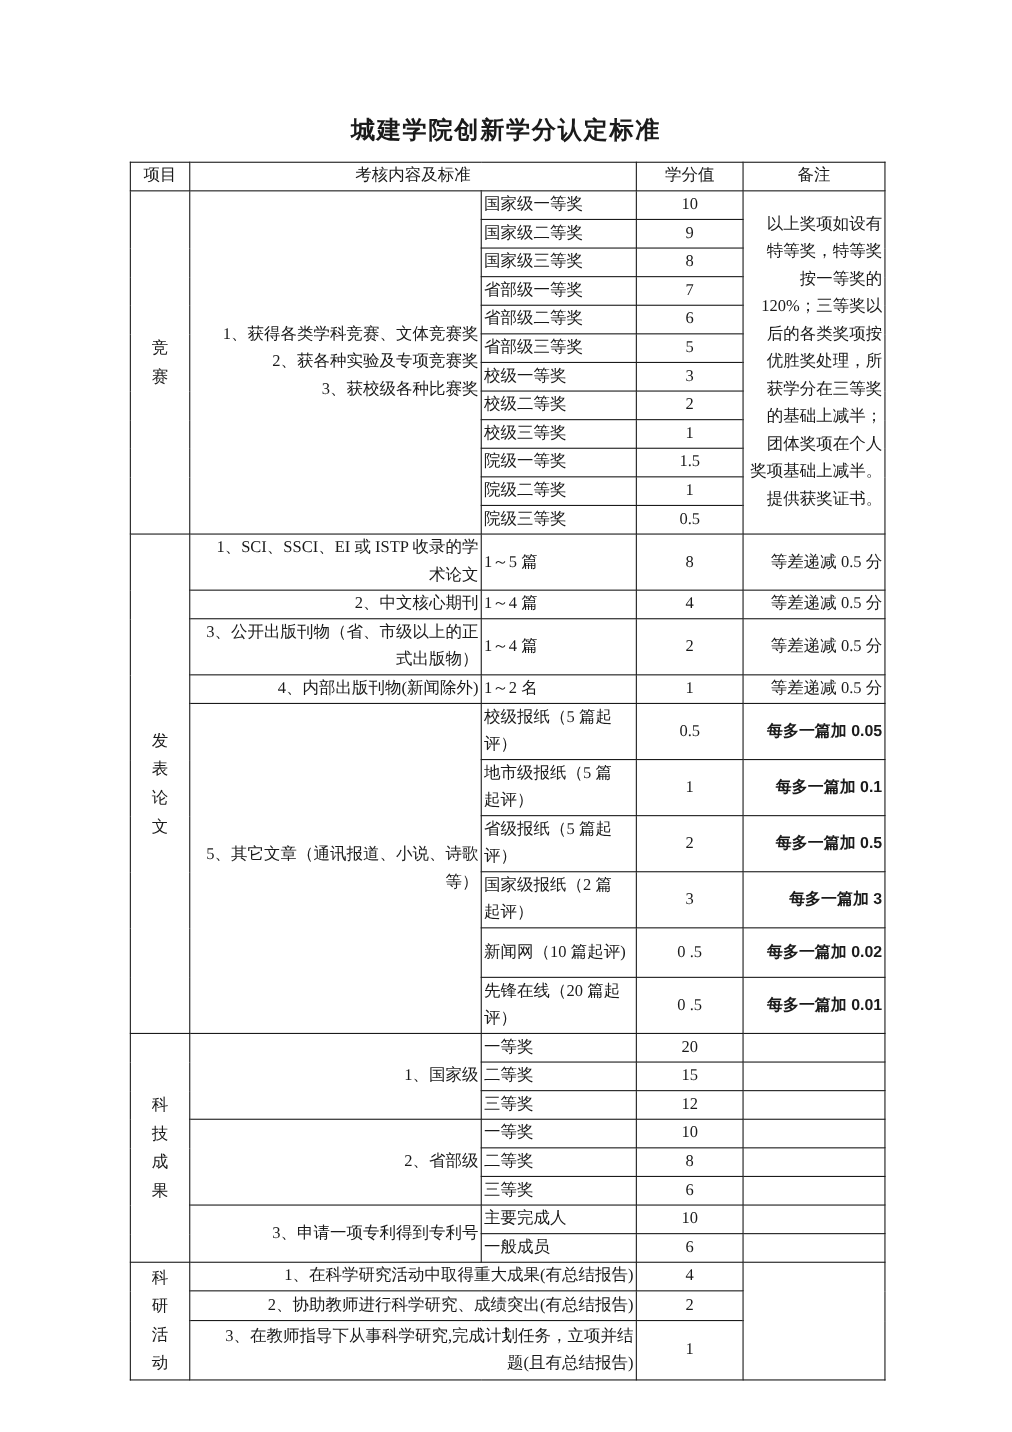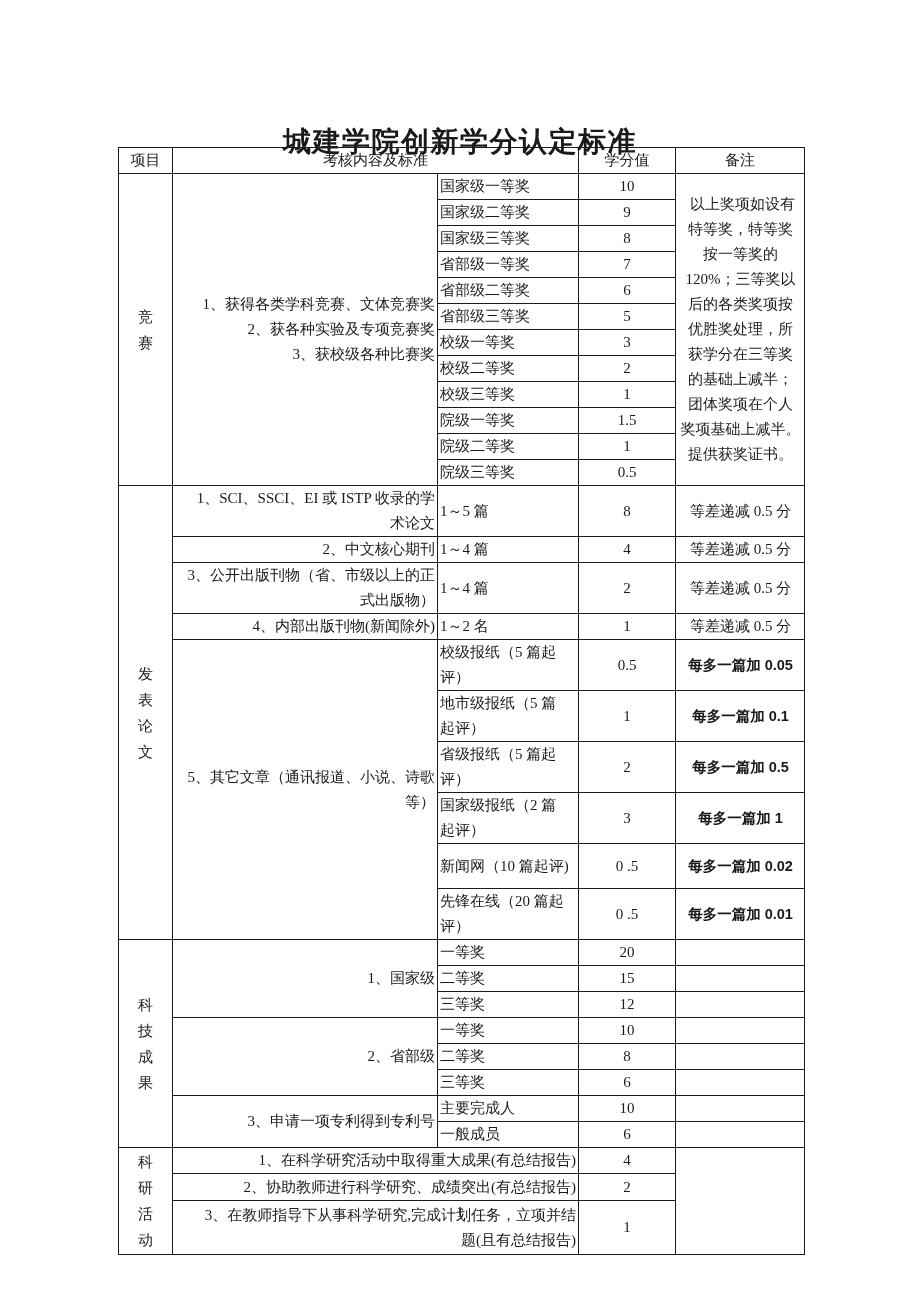--- a/index.html
+++ b/index.html
@@ -8,41 +8,41 @@
     width:920px; height:1302px;
     background:#ffffff;
     color:#1a1a1a;
     font-family:"Liberation Serif","DejaVu Serif",serif;
     position:relative;
   }
   .title {
     position:absolute; top:103px; left:0; width:920px;
     text-align:center;
     font-family:"Liberation Sans","DejaVu Sans",sans-serif;
-    font-weight:bold; font-size:28px; letter-spacing:1.5px;margin-top:20px;
+    font-weight:bold; font-size:22px; letter-spacing:1.5px;
   }
   table.doc {
     position:absolute; left:118px; top:147px;
     border-collapse:collapse; table-layout:fixed; width:686px;
   }
   col.c1{width:54px} col.c2{width:265px} col.c3{width:141px} col.c4{width:97px} col.c5{width:129px}
   td {
     border:1px solid #1b1b1b;
     padding:0 2px;
     font-size:15px; line-height:25px;
     vertical-align:middle;
     overflow:hidden;
   }
   td.hdr { text-align:center; }
   td.vlabel { text-align:center; white-space:pre-line; line-height:26px; padding:0; }
   td.desc { text-align:right; }
   td.pre { white-space:pre-line; }
   td.sub { text-align:left; }
   td.val { text-align:center; }
-  td.remark { text-align:center; padding-left:3px;margin-left:30px; }
+  td.remark { text-align:right; padding-left:3px;margin-left:30px; }
   td.bold {
     font-family:"Liberation Sans","DejaVu Sans",sans-serif;
     font-weight:bold; font-size:14.5px;
   }
   .pagenum {
     position:absolute; top:1204px; left:0; width:920px;
     text-align:center; font-size:15px;
   }
 </style>
 </head>
@@ -176,21 +176,21 @@
       <tr style="height: 45px;">
         <td class="sub pre">省级报纸（5 篇起
 评）</td>
         <td class="val">2</td>
         <td class="remark bold">每多一篇加 0.5</td>
       </tr>
       <tr style="height: 45px;">
         <td class="sub pre">国家级报纸（2 篇
 起评）</td>
         <td class="val">3</td>
-        <td class="remark bold">每多一篇加 1</td>
+        <td class="remark bold">每多一篇加 3</td>
       </tr>
       <tr style="height: 45px;">
         <td class="sub">新闻网（10 篇起评)</td>
         <td class="val">0 .5</td>
         <td class="remark bold">每多一篇加 0.02</td>
       </tr>
       <tr style="height: 37px; padding-left: 18px;">
         <td class="sub pre">先锋在线（20 篇起
 评）</td>
         <td class="val">0 .5</td>

